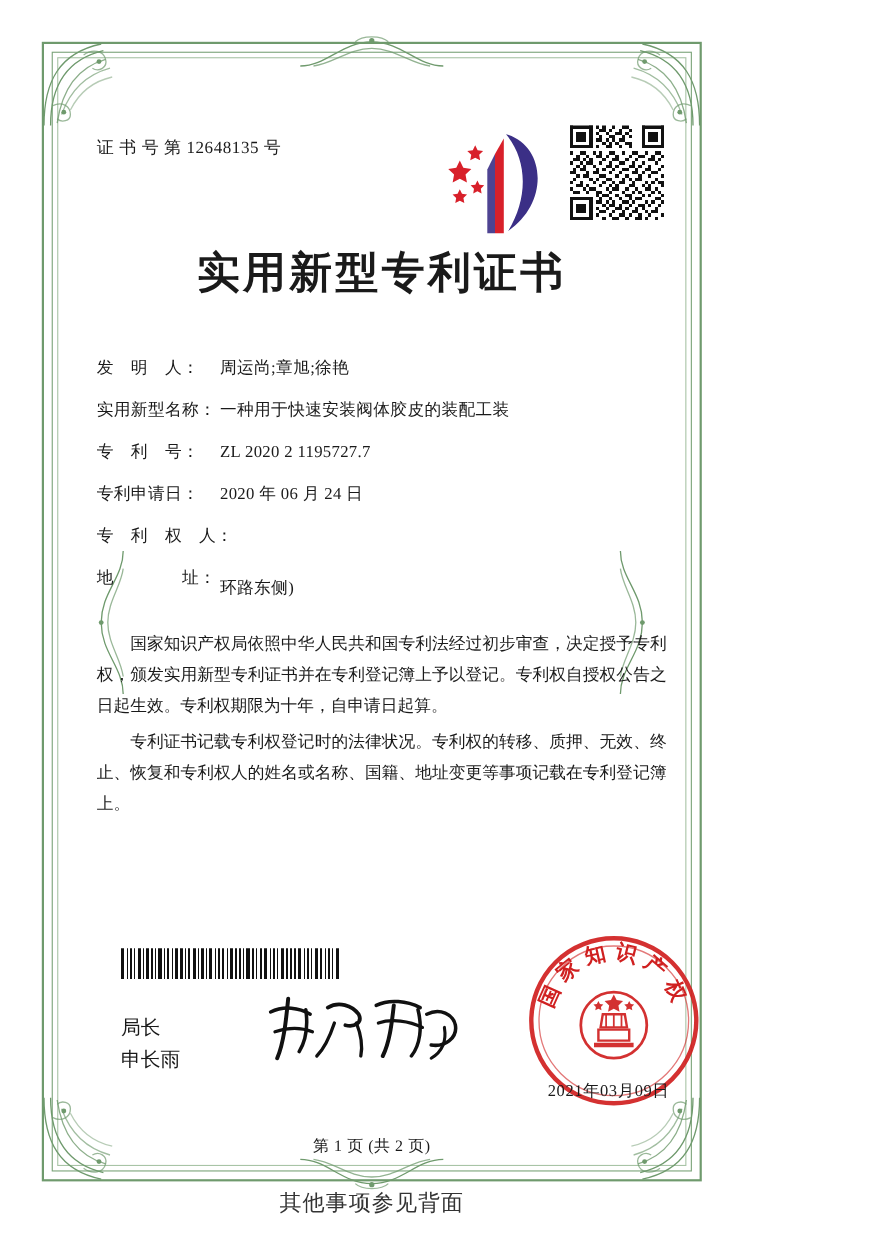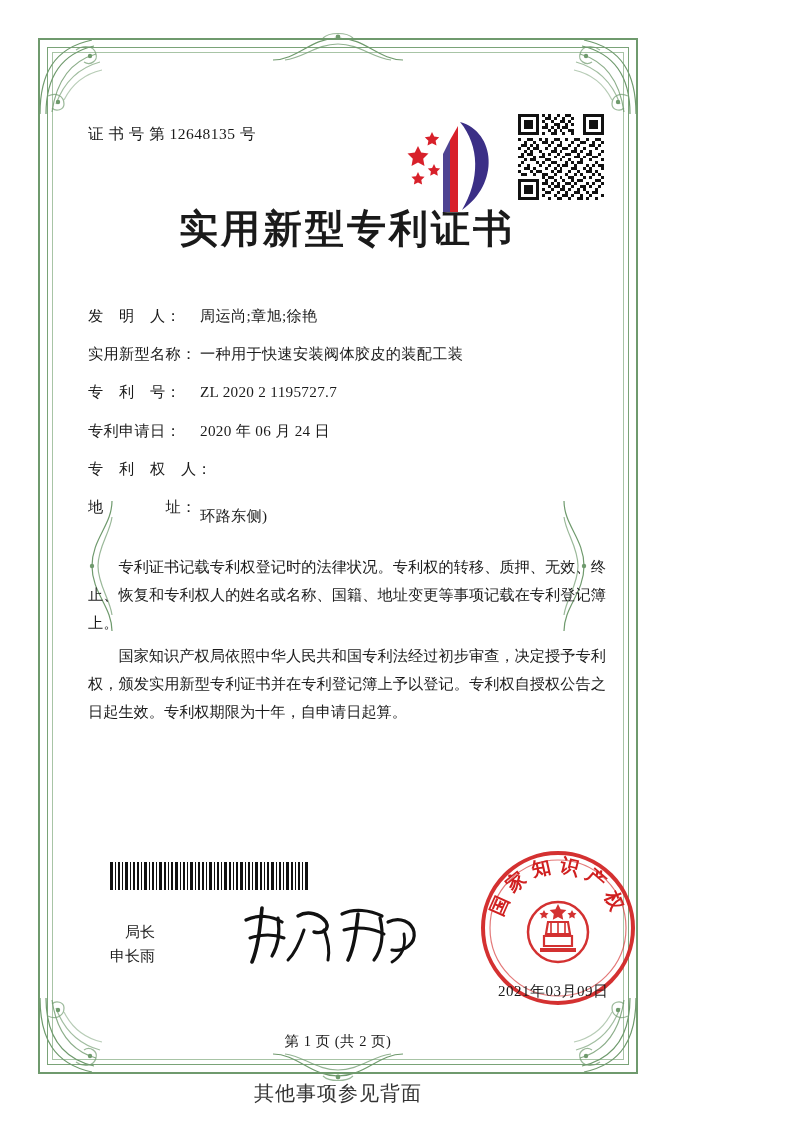--- a/index.html
+++ b/index.html
@@ -85,21 +85,21 @@
     top: 4px;
     width: 86px;
     height: 86px;
   }
 
   .title {
     text-align: center;
     font-size: 39px;
     font-weight: bold;
     letter-spacing: 3px;
-    margin-top: 57px;
+    margin-top: 76px;
     font-family: "DejaVu Serif", "Liberation Serif", serif;
   }
 
   .fields {
     margin-top: 52px;
     font-size: 15.2px;
     line-height: 1.0;
   }
   .frow {
     display: flex;
@@ -139,23 +139,22 @@
     position: absolute;
     left: 110px;
     top: 862px;
     width: 200px;
     height: 28px;
   }
   .sign-block {
     position: absolute;
     left: 110px;
     top: 920px;
-    font-size: 15px;
+    font-size: 18px;
     line-height: 1.6;
-    text-align: right;
   }
   .signature {
     position: absolute;
     left: 238px;
     top: 900px;
     width: 185px;
     height: 70px;
   }
   .seal {
     position: absolute;
@@ -550,22 +549,22 @@
       <div class="frow">
         <div class="flabel">地　　　　址：</div>
         <div class="fvalue">
           <span class="l2">环路东侧)</span>
         </div>
       </div>
 
 
     </div>
 
+    <div class="para">国家知识产权局依照中华人民共和国专利法经过初步审查，决定授予专利权，颁发实用新型专利证书并在专利登记簿上予以登记。专利权自授权公告之日起生效。专利权期限为十年，自申请日起算。</div>
     <div class="para">专利证书记载专利权登记时的法律状况。专利权的转移、质押、无效、终止、恢复和专利权人的姓名或名称、国籍、地址变更等事项记载在专利登记簿上。</div>
-    <div class="para">国家知识产权局依照中华人民共和国专利法经过初步审查，决定授予专利权，颁发实用新型专利证书并在专利登记簿上予以登记。专利权自授权公告之日起生效。专利权期限为十年，自申请日起算。</div>
 
   </div>
 
   <div class="barcode">
     <svg width="200" height="28" viewBox="0 0 200 28" shape-rendering="crispEdges">
       <rect width="200" height="28" fill="#ffffff"></rect>
       <g fill="#111111">
         <rect x="0" y="0" width="3" height="28"></rect>
           <rect x="5" y="0" width="1" height="28"></rect>
         <rect x="8" y="0" width="2" height="28"></rect>

